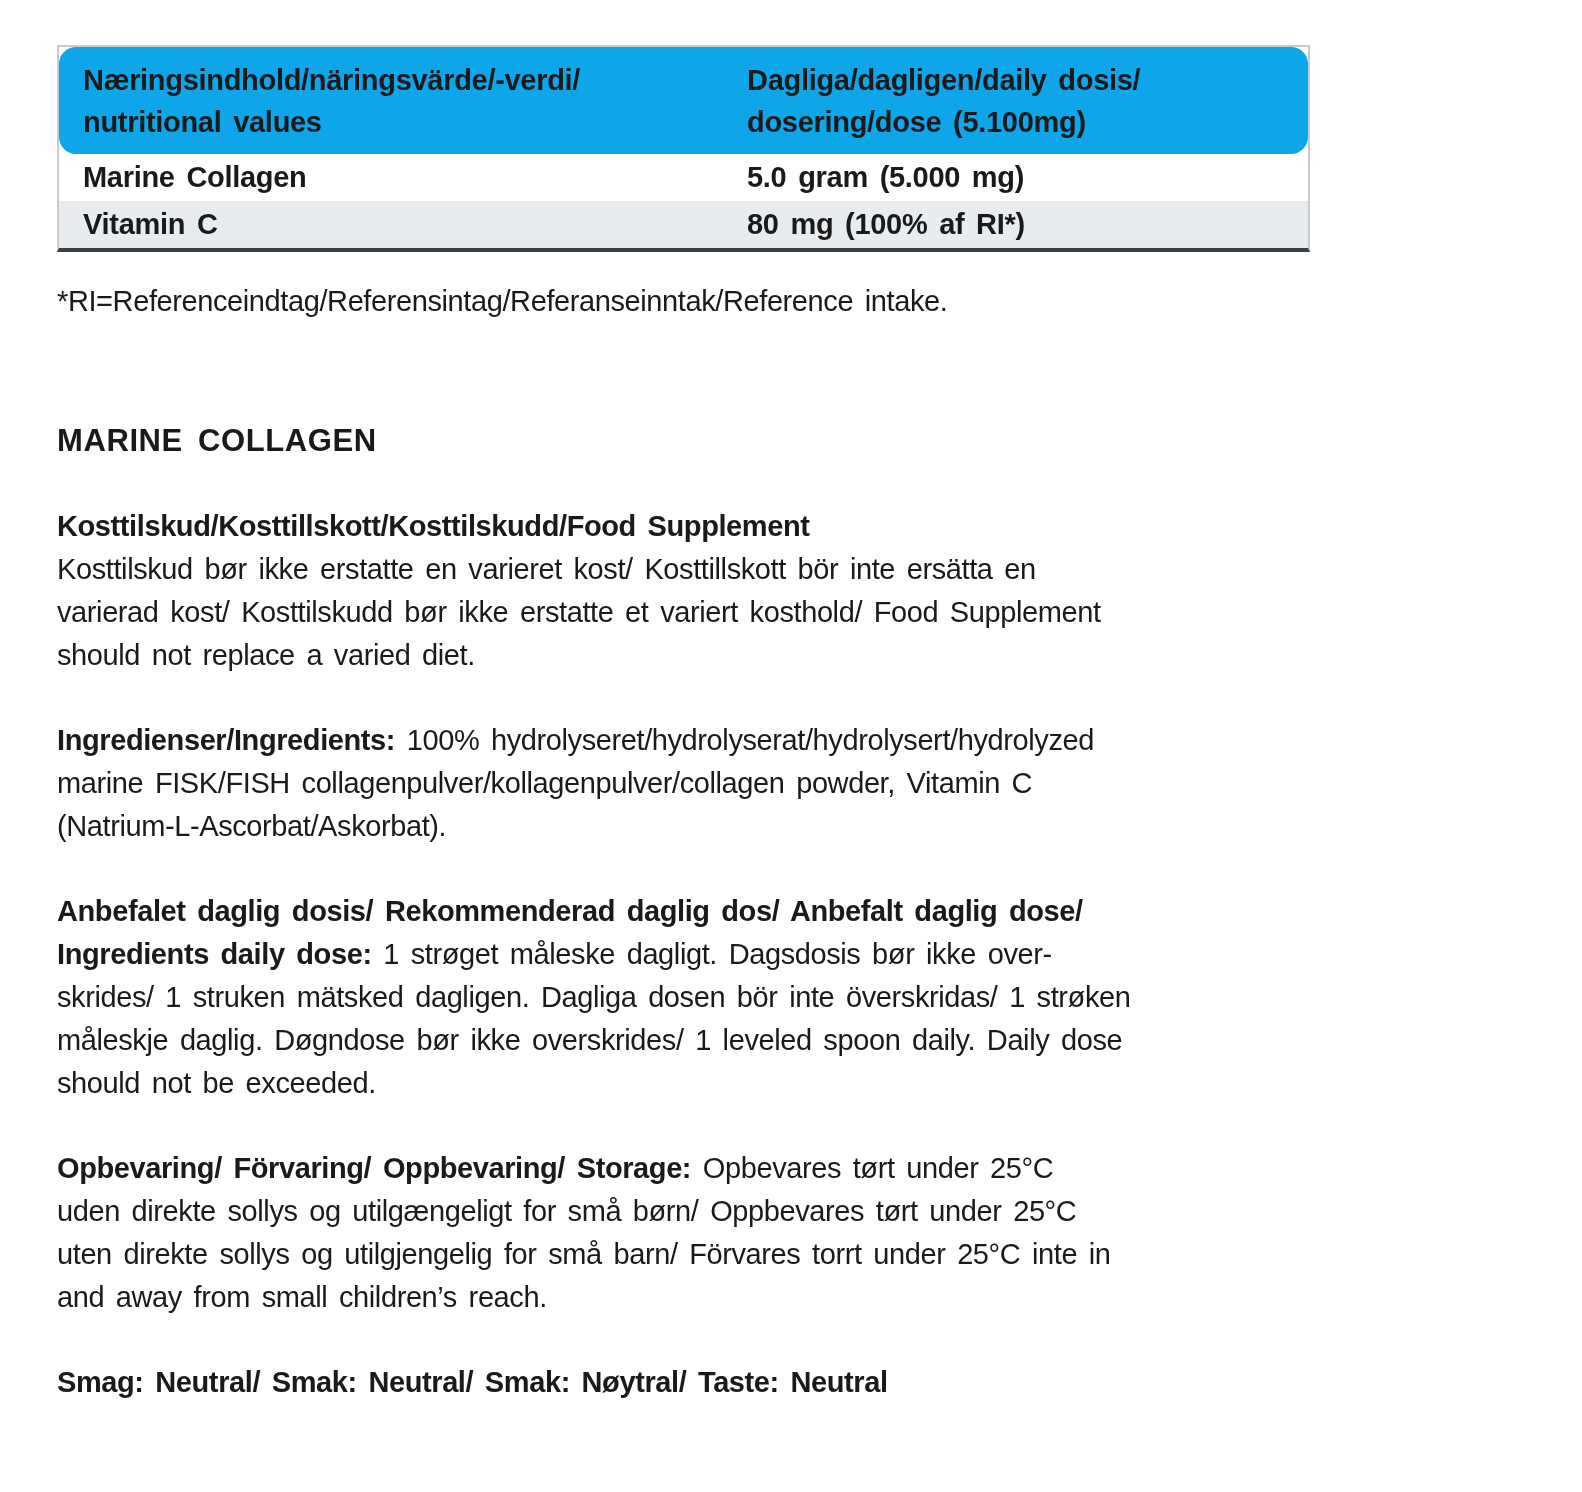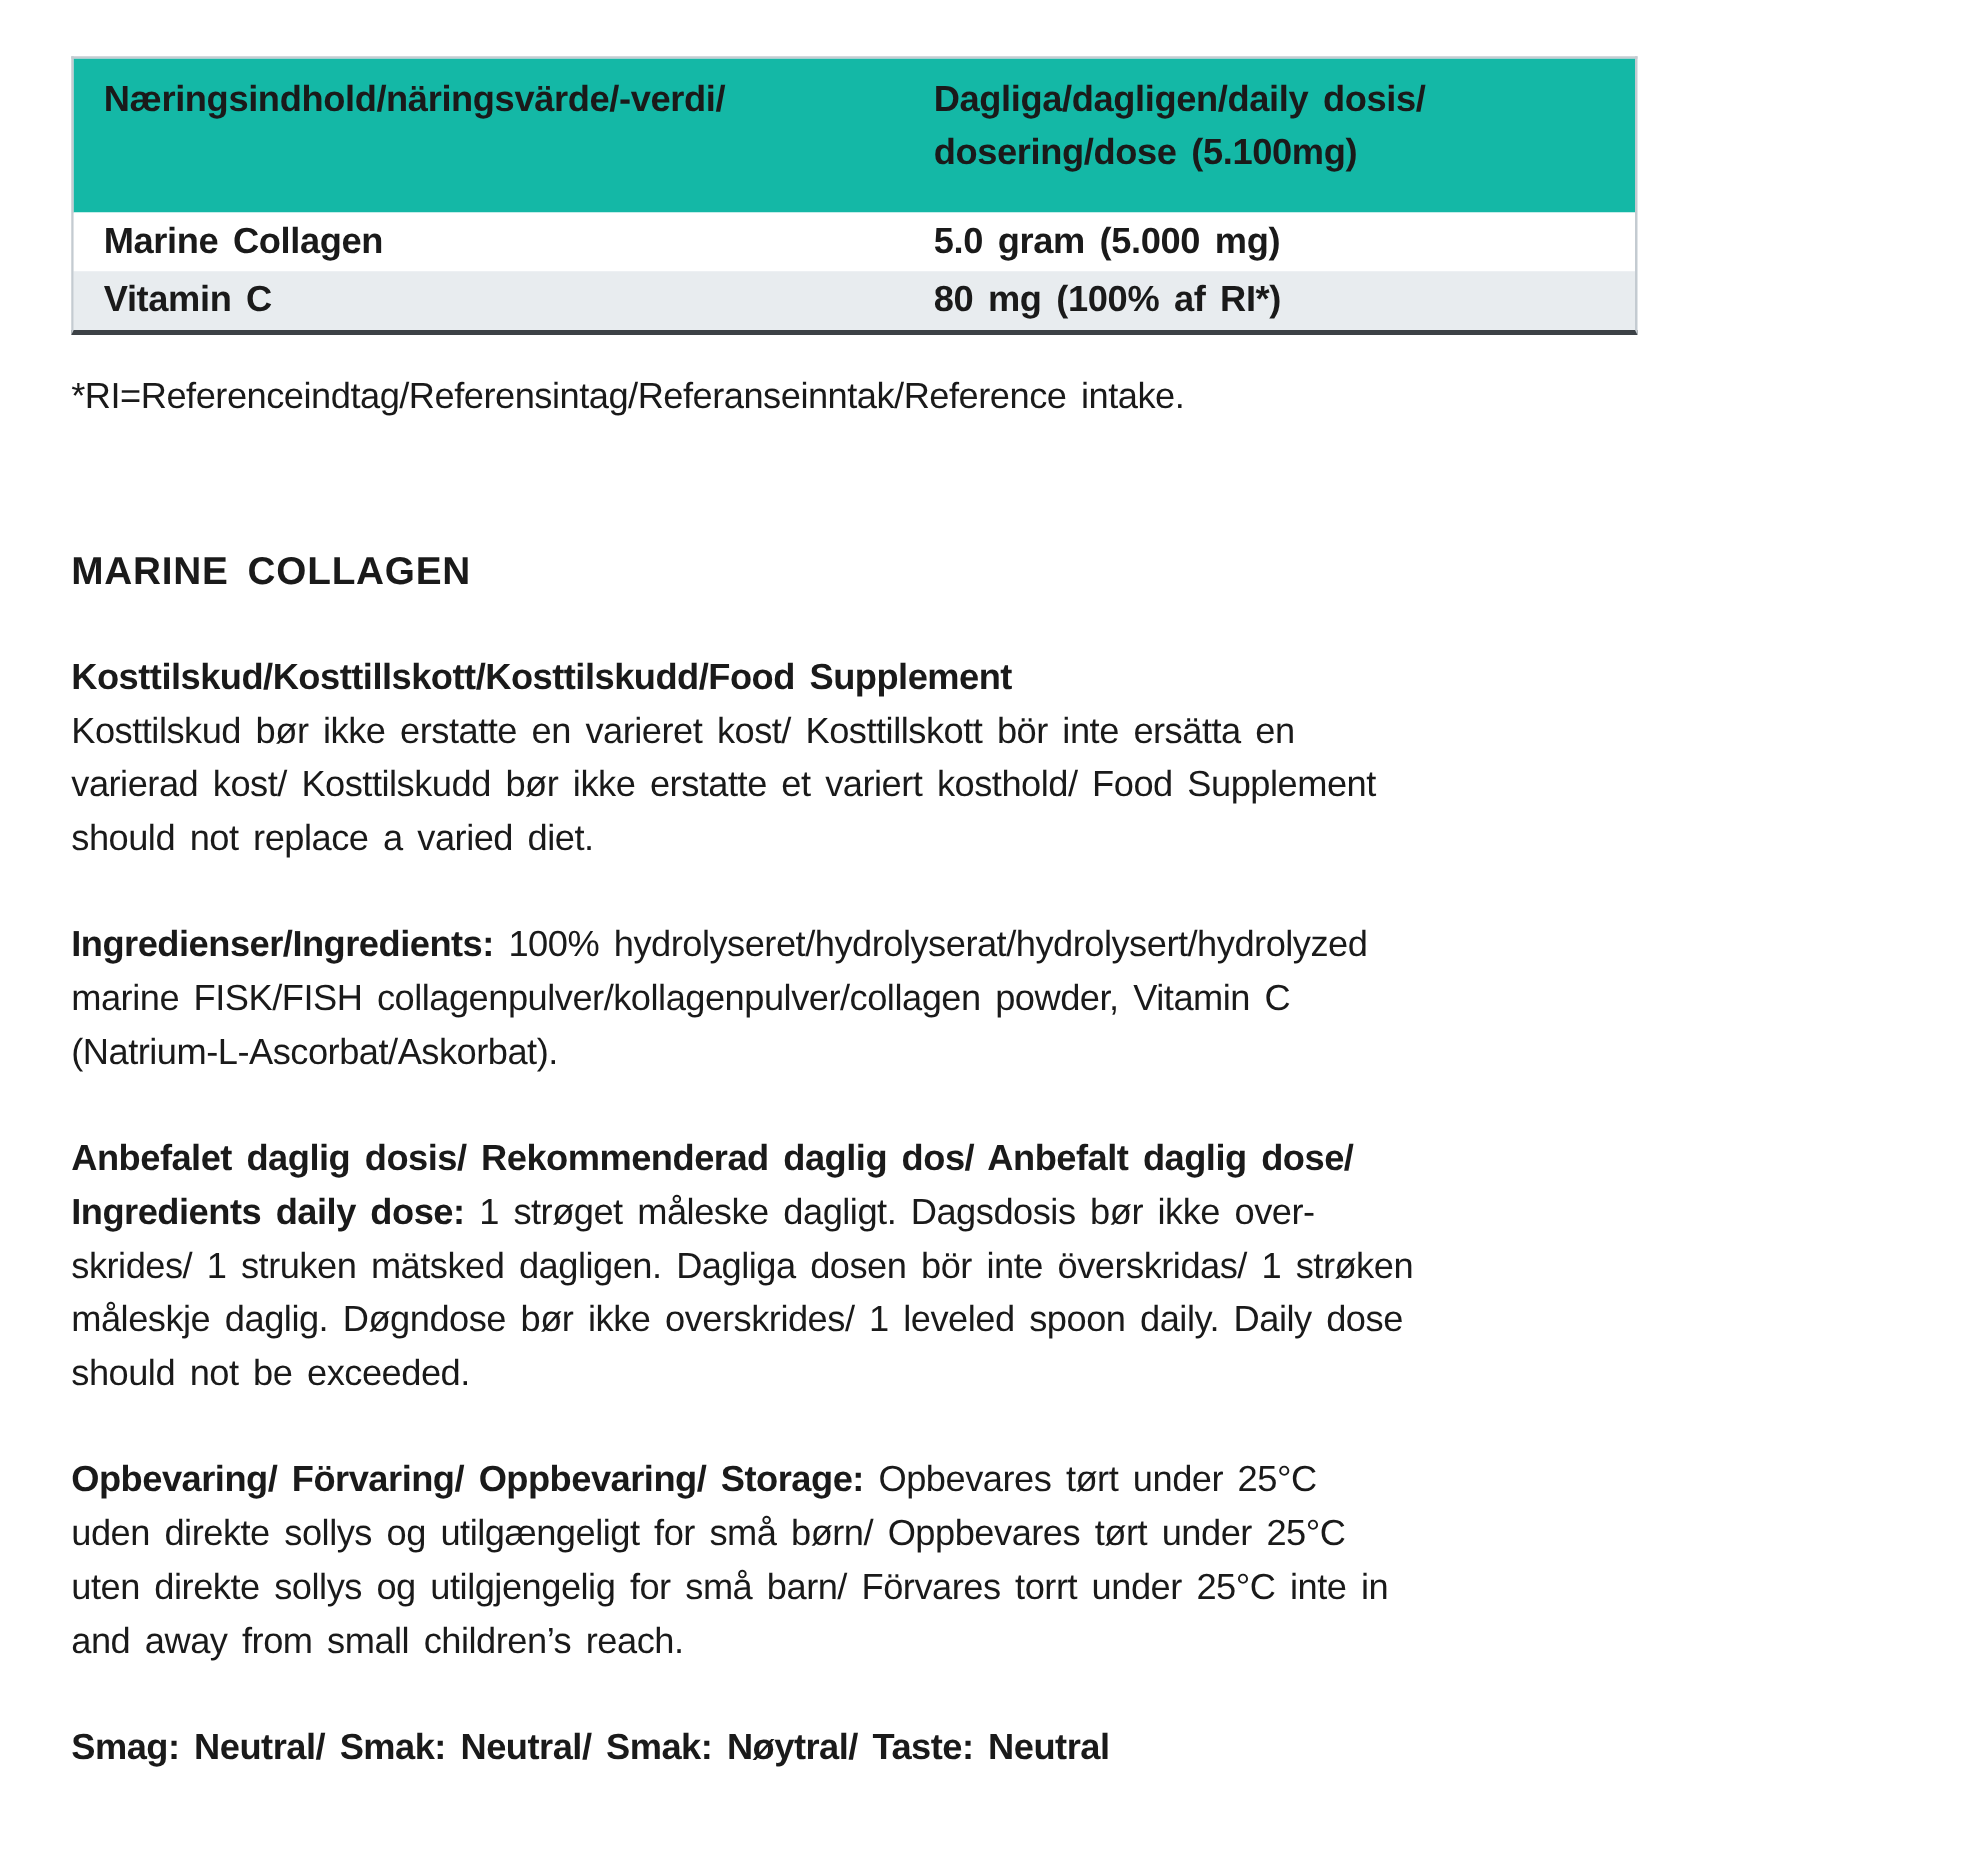--- a/index.html
+++ b/index.html
@@ -26,22 +26,23 @@
     border: 2px solid #c4cbd1;
     border-bottom: 4px solid #3c4146;
     background: #ffffff;
     font-weight: bold;
     font-size: 29px;
     letter-spacing: -0.3px;
     word-spacing: 4px;
   }
   .trow { display: flex; }
   .trow.head {
-    background: #14b8a6;
-    padding: 12px 0 27px;
+    background: #0ea5e9;
+    padding: 12px 0 11px;
+    border-radius: 17px;
   }
   .tcell { box-sizing: border-box; }
   .c1 { width: 688px; padding-left: 24px; }
   .c2 { flex: 1; padding-right: 10px; }
   .tline {
     display: block;
     line-height: 42px;
     white-space: nowrap;
   }
   .trow.r1, .trow.r2 {
@@ -85,20 +86,21 @@
 </style>
 </head>
 <body>
 
 <div class="page">
 
   <div class="ntable">
     <div class="trow head">
       <div class="tcell c1">
         <span class="tline">Næringsindhold/näringsvärde/-verdi/</span>
+        <span class="tline">nutritional values</span>
       </div>
       <div class="tcell c2">
         <span class="tline">Dagliga/dagligen/daily dosis/</span>
         <span class="tline">dosering/dose (5.100mg)</span>
       </div>
     </div>
     <div class="trow r1">
       <div class="tcell c1">
         <span class="cellval">Marine Collagen</span>
       </div>

